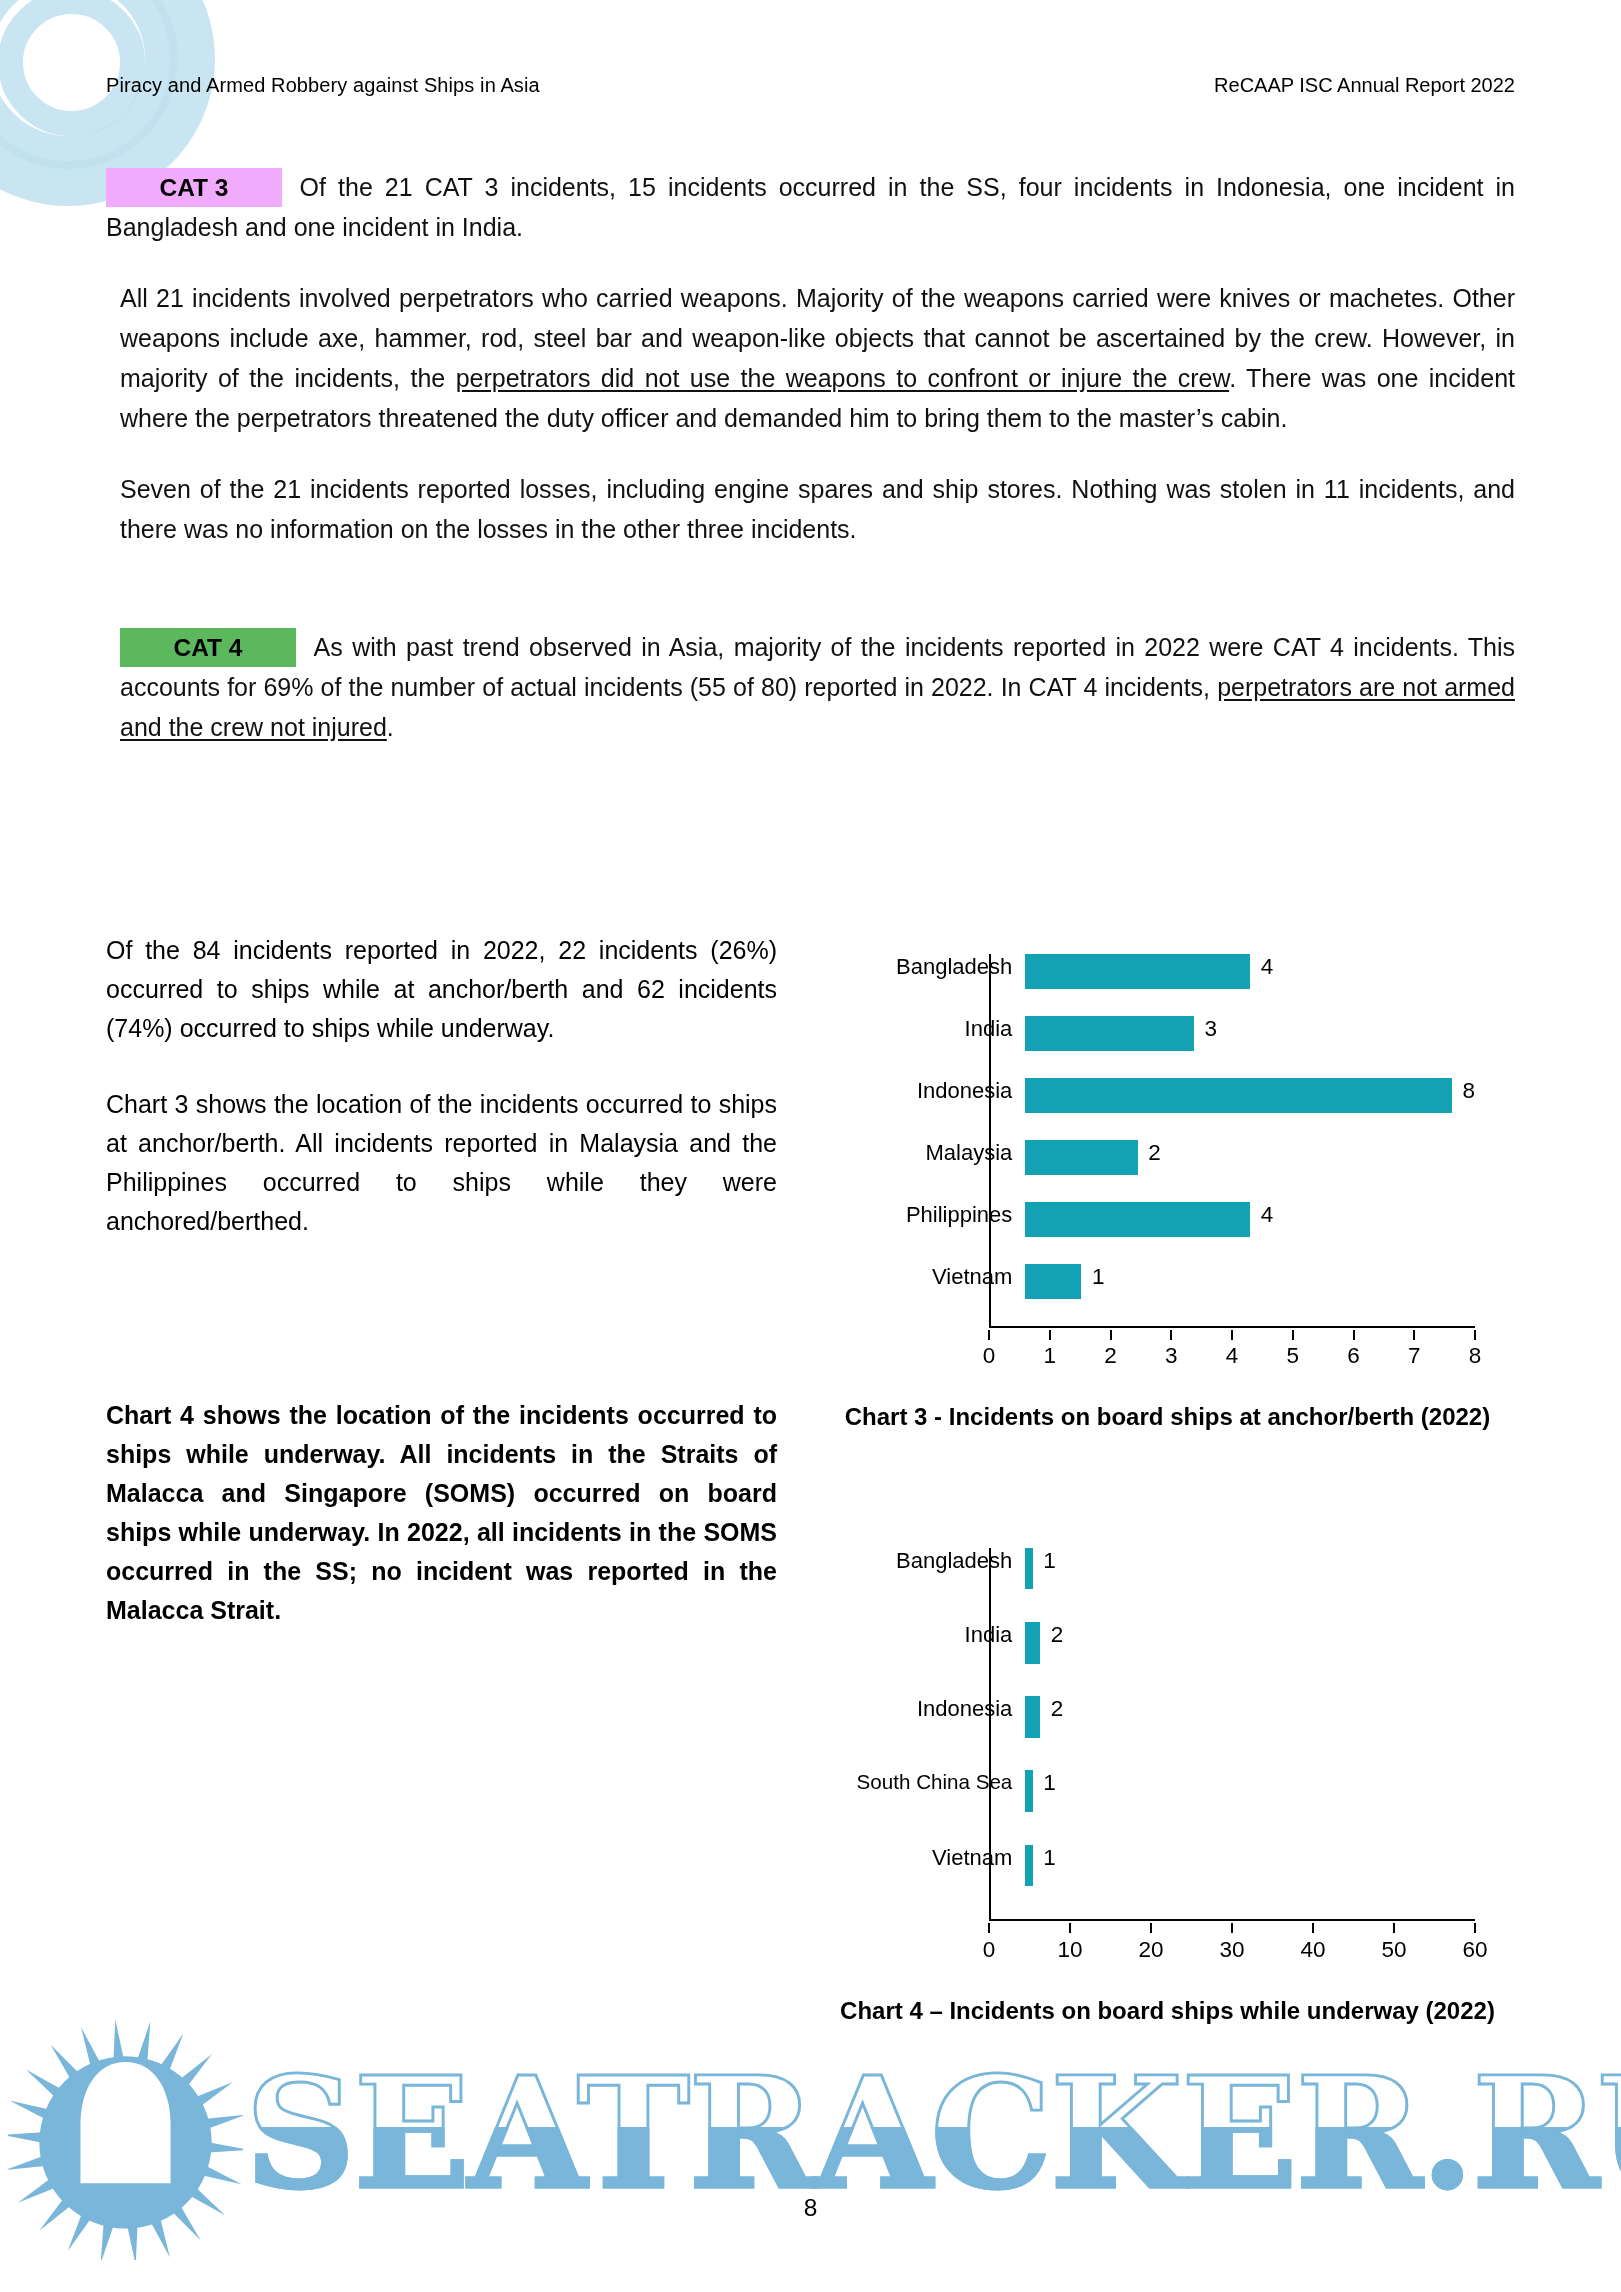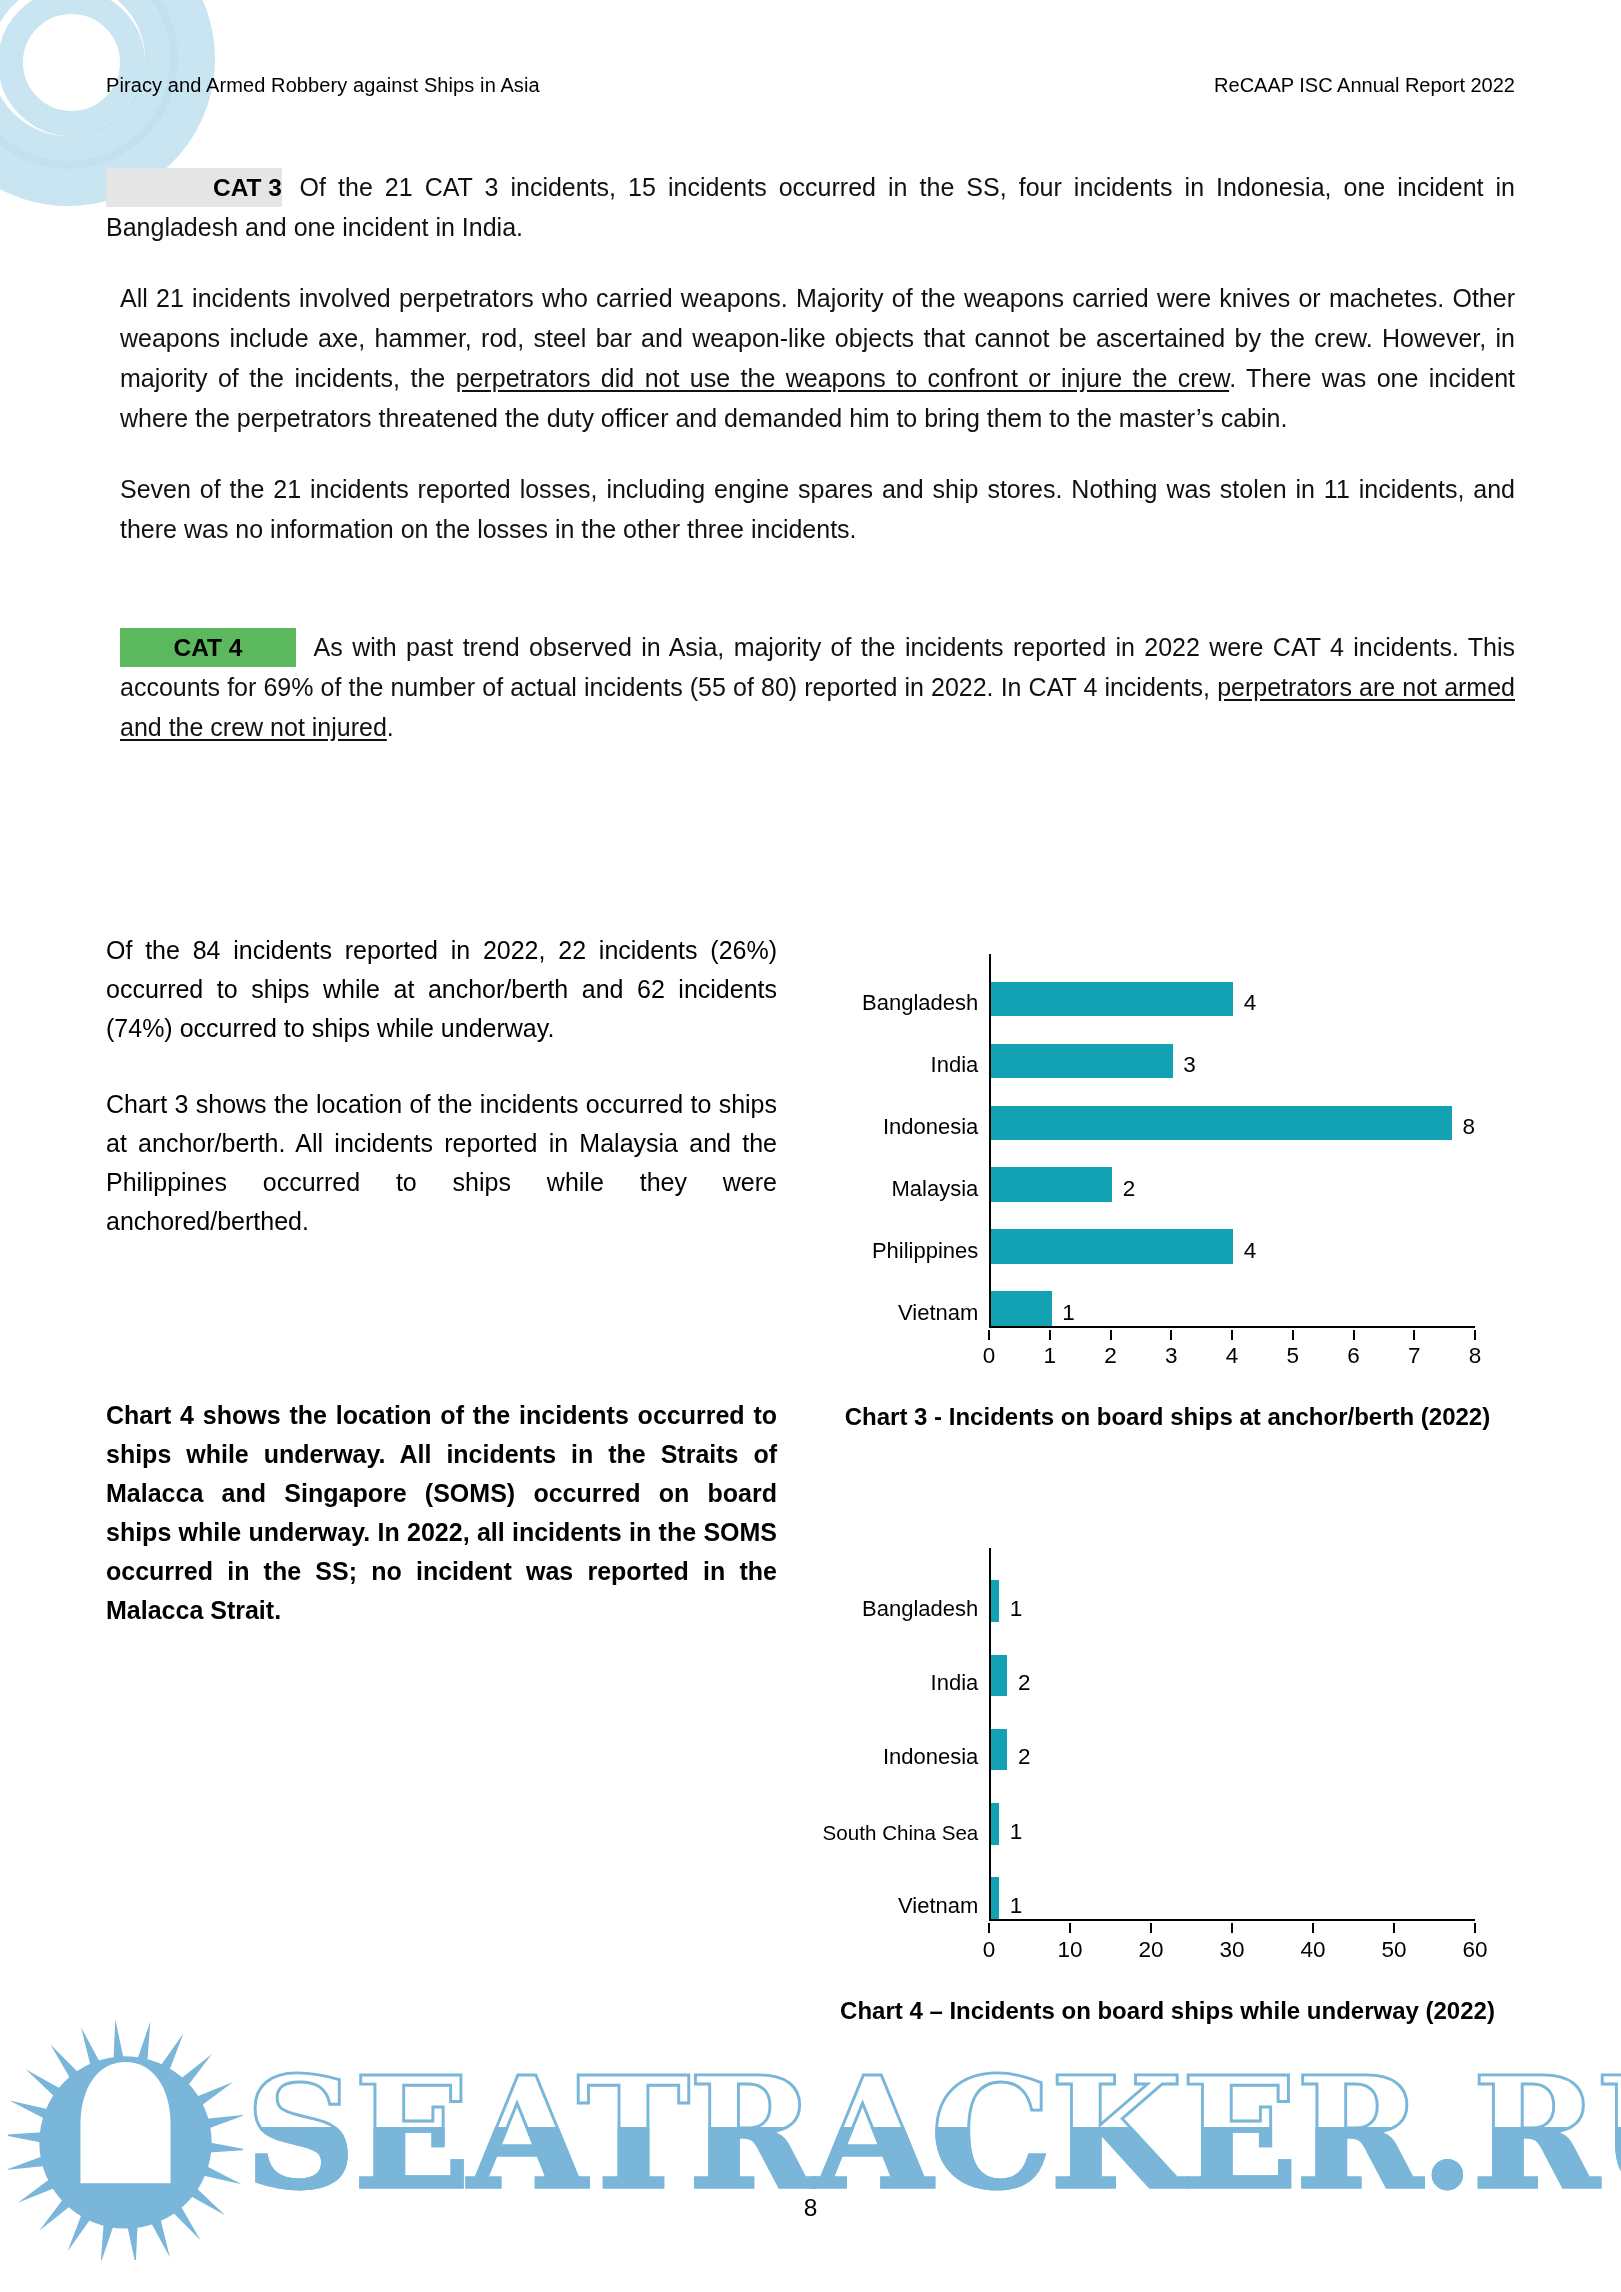--- a/index.html
+++ b/index.html
@@ -34,41 +34,41 @@
     text-justify: inter-word; color: #111;
   }
   p.body + p.body { margin-top: 31px; margin-left: 14px; }
   .u { text-decoration: underline; text-underline-offset: 2.9px; }
 
   .badge {
     display: inline-block; width: 176px; text-align: center;
     font-weight: bold; font-size: 24.5px; line-height: 39px;
     margin-right: 17.6px; vertical-align: baseline;
   }
-  .badge-cat3 { background: #e5e5e5; color: #000; text-align: right; }
+  .badge-cat3 { background: #f0abfc; color: #000; }
   .badge-cat4 { background: #5cb85c; color: #000; }
 
   
   .cols { position: absolute; left: 106px; top: 931px; width: 1409px; }
   .leftcol { position: absolute; left: 0; top: 0; width: 671px; }
   h2.section-title { font-size: 29px; font-weight: bold; margin-bottom: 9.8px; }
   p.col { font-size: 25px; line-height: 39px; text-align: justify; }
   p.col + p.col { margin-top: 29px; }
 
   
   .chartbox { position: absolute; }
   #chart3-box { left: 711px; top: 9.8px; width: 701px; }
   #chart4-box { left: 711px; top: 603px; width: 701px; }
 
   .chart { position: relative; height: 446px; }
   .chart-plot { position: absolute; left: 172px; top: 13.7px; right: 43px; bottom: 59px; }
   .axis-y { position: absolute; left: 0; top: 0; bottom: 0; width: 2px; background: #000; }
   .axis-x { position: absolute; left: 0; right: 0; bottom: 0; height: 2px; background: #000; }
   .rows { position: absolute; left: 2px; right: 0; top: 0; bottom: 2px; display: flex; flex-direction: column; }
-  .row { flex: 1; display: flex; align-items: flex-end; position: relative; }
+  .row { flex: 1; display: flex; align-items: flex-start; position: relative; margin-left: 34px; }
   .cat-label {
     position: absolute; right: 100%; margin-right: 12.7px; white-space: nowrap;
     font-size: 22px; text-align: right; color:#000;
   }
   .cat-label.small { font-size: 20.6px; }
   .bar { height: 56%; background: #12a2b4; }
   .bar-val { font-size: 22.5px; margin-left: 10.8px; color: #000; }
 
   .ticks { position: absolute; left: 0; right: 0; bottom: -2px; height: 0; }
   .tick { position: absolute; top: 0; width: 2px; height: 9.8px; background: #000; }

